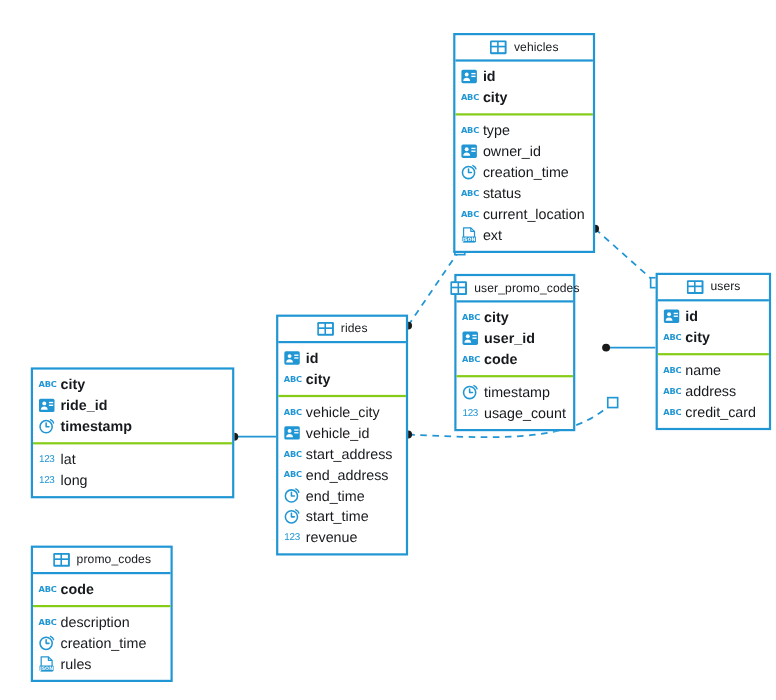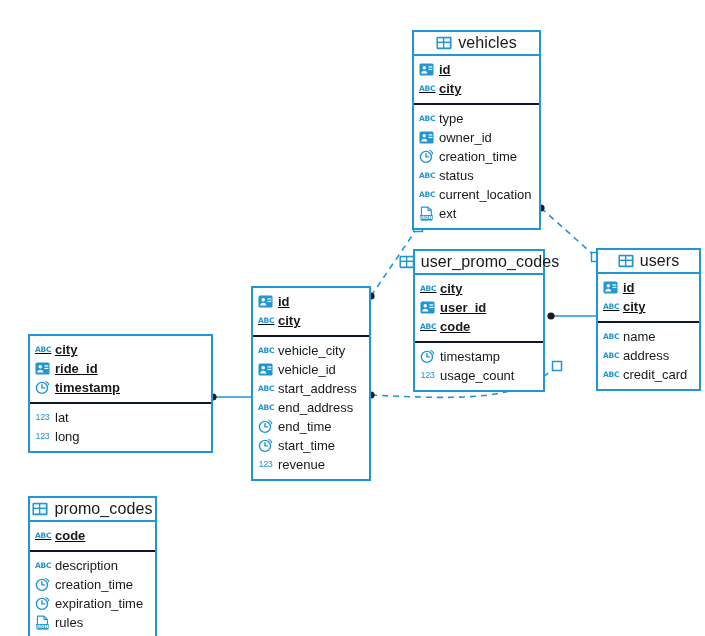--- a/index.html
+++ b/index.html
@@ -32,31 +32,30 @@
   .tbl-header {
     display: flex;
     align-items: center;
     justify-content: center;
     gap: 6px;
     height: 24px;
     border-bottom: 2px solid #2196d4;
     padding: 0 6px;
   }
   .tbl-title {
-    font-size: 16px;
+    font-size: 11px;
     color: #16191d;
     white-space: nowrap;
     letter-spacing: .1px;
   }
   .tbl-section {
     padding: 4px 0 5px 0;
   }
   .tbl-section.keys {
-    border-bottom: 2px solid #0f172a;
-    text-decoration: underline;
+    border-bottom: 2px solid #84cc16;
   }
   .fld {
     display: flex;
     align-items: center;
     gap: 5px;
     height: 19px;
     padding: 0 6px 0 5px;
     white-space: nowrap;
   }
   .fld-name {
@@ -216,21 +215,21 @@
         <div class="fld">
           <div class="ico ico-abc">ABC</div>
           <span class="fld-name">address</span>
         </div>
         <div class="fld">
           <div class="ico ico-abc">ABC</div>
           <span class="fld-name">credit_card</span>
         </div>
       </div>
     </div>
-    <div class="table-node" style="left: 413px; top: 249px; width: 132px;">
+    <div class="table-node" style="left: 413px; top: 249px; width: 110px;">
       <div class="tbl-header">
         <svg class="ico" width="16" height="14" viewBox="0 0 18 15">
           <rect x="0.5" y="0.5" width="17" height="14" rx="1.3" fill="#2196d4"></rect>
           <rect x="2.2" y="2.3" width="5.6" height="3.6" fill="#ffffff"></rect>
           <rect x="9.4" y="2.3" width="6.1" height="3.6" fill="#ffffff"></rect>
           <rect x="2.2" y="7.6" width="5.6" height="4.9" fill="#ffffff"></rect>
           <rect x="9.4" y="7.6" width="6.1" height="4.9" fill="#ffffff"></rect>
         </svg>
         <span class="tbl-title">user_promo_codes</span>
       </div>
@@ -263,20 +262,30 @@
           </svg>
           <span class="fld-name">timestamp</span>
         </div>
         <div class="fld">
           <div class="ico ico-123">123</div>
           <span class="fld-name">usage_count</span>
         </div>
       </div>
     </div>
     <div class="table-node" style="left: 251px; top: 286px; width: 120px;">
+      <div class="tbl-header">
+        <svg class="ico" width="16" height="14" viewBox="0 0 18 15">
+          <rect x="0.5" y="0.5" width="17" height="14" rx="1.3" fill="#2196d4"></rect>
+          <rect x="2.2" y="2.3" width="5.6" height="3.6" fill="#ffffff"></rect>
+          <rect x="9.4" y="2.3" width="6.1" height="3.6" fill="#ffffff"></rect>
+          <rect x="2.2" y="7.6" width="5.6" height="4.9" fill="#ffffff"></rect>
+          <rect x="9.4" y="7.6" width="6.1" height="4.9" fill="#ffffff"></rect>
+        </svg>
+        <span class="tbl-title">rides</span>
+      </div>
       <div class="tbl-section keys">
         <div class="fld pk">
           <svg class="ico" width="15" height="15" viewBox="0 0 16 16">
             <rect x="0.5" y="1.5" width="15" height="13" rx="1.6" fill="#2196d4"></rect>
             <circle cx="5.6" cy="6.1" r="1.9" fill="#ffffff"></circle>
             <path d="M2.3 12.3c0-1.9 1.5-3.1 3.3-3.1s3.3 1.2 3.3 3.1z" fill="#ffffff"></path>
             <rect x="10.1" y="4.6" width="4.1" height="1.3" fill="#ffffff"></rect>
             <rect x="10.1" y="7.3" width="4.1" height="1.3" fill="#ffffff"></rect>
           </svg>
           <span class="fld-name">id</span>
@@ -392,28 +401,20 @@
         <div class="fld">
           <svg class="ico" width="15" height="15" viewBox="0 0 16 16">
             <circle cx="7.4" cy="8.4" r="5.9" fill="#ffffff" stroke="#2196d4" stroke-width="1.5"></circle>
             <path d="M7.4 4.9 V8.4 H10.2" fill="none" stroke="#2196d4" stroke-width="1.5" stroke-linecap="round" stroke-linejoin="round"></path>
             <path d="M11.6 1.6 q2.5 1.0 3.0 3.2" fill="none" stroke="#2196d4" stroke-width="1.4" stroke-linecap="round"></path>
           </svg>
           <span class="fld-name">creation_time</span>
         </div>
         <div class="fld">
           <svg class="ico" width="15" height="15" viewBox="0 0 16 16">
-            <circle cx="7.4" cy="8.4" r="5.9" fill="#ffffff" stroke="#2196d4" stroke-width="1.5"></circle>
-            <path d="M7.4 4.9 V8.4 H10.2" fill="none" stroke="#2196d4" stroke-width="1.5" stroke-linecap="round" stroke-linejoin="round"></path>
-            <path d="M11.6 1.6 q2.5 1.0 3.0 3.2" fill="none" stroke="#2196d4" stroke-width="1.4" stroke-linecap="round"></path>
-          </svg>
-          <span class="fld-name">expiration_time</span>
-        </div>
-        <div class="fld">
-          <svg class="ico" width="15" height="15" viewBox="0 0 16 16">
             <path d="M2.6 1.2 h7.0 l3.6 3.4 v10.2 h-10.6 z" fill="#ffffff" stroke="#2196d4" stroke-width="1.2" stroke-linejoin="round"></path>
             <path d="M9.6 1.2 v3.4 h3.6" fill="none" stroke="#2196d4" stroke-width="1.2" stroke-linejoin="round"></path>
             <rect x="1.0" y="9.5" width="13.6" height="5.6" rx="0.6" fill="#2196d4"></rect>
             <text x="7.8" y="14.0" font-size="4.6" font-family="DejaVu Sans, sans-serif" font-weight="bold" fill="#ffffff" text-anchor="middle">JSON</text>
           </svg>
           <span class="fld-name">rules</span>
         </div>
       </div>
     </div>
   </div>

